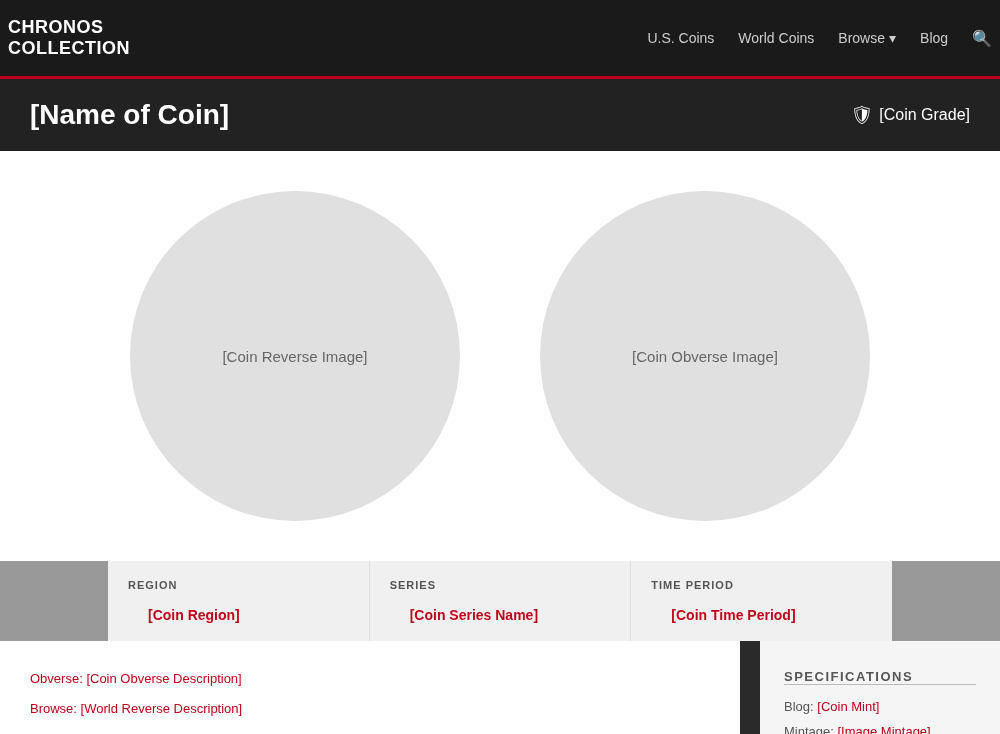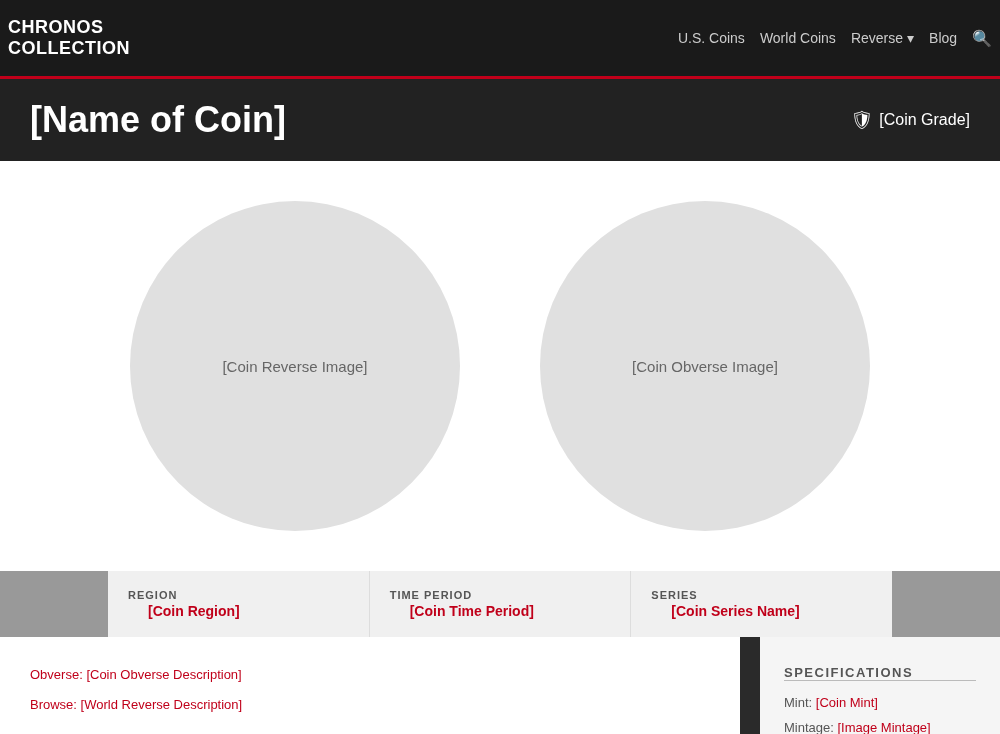--- a/index.html
+++ b/index.html
@@ -19,21 +19,21 @@
       color: #fff;
       font-size: 18px;
       font-weight: 900;
       line-height: 1.15;
       letter-spacing: 0.5px;
       text-transform: uppercase;
     }
     nav {
       display: flex;
       align-items: center;
-      gap: 15px;
+      gap: 24px;
     }
     nav a {
       color: #ccc;
       text-decoration: none;
       font-size: 14px;
       font-weight: 500;
     }
     .browse-btn {
       display: flex;
       align-items: center;
@@ -59,21 +59,21 @@
     
     .coin-title-bar {
       background: #222;
       display: flex;
       align-items: center;
       justify-content: space-between;
       padding: 20px 30px;
     }
     .coin-name {
       color: #fff;
-      font-size: 36px;
+      font-size: 28px;
       font-weight: 700;
     }
     .coin-grade {
       display: flex;
       align-items: center;
       gap: 6px;
       color: #fff;
       font-size: 16px;
     }
     .shield-icon {
@@ -123,21 +123,21 @@
     }
     .metadata-item:last-child {
       border-right: none;
     }
     .metadata-label {
       font-size: 11px;
       font-weight: 700;
       color: #555;
       letter-spacing: 1px;
       text-transform: uppercase;
-      margin-bottom: 2px;
+      margin-bottom: 16px;
     }
     .metadata-value {
       color: #c0001a;
       font-size: 14px;
       font-weight: 600;
       padding-left: 20px;
     }
     .metadata-right-spacer {
       width: 108px;
       background: #999;
@@ -210,21 +210,21 @@
 
 <header>
   <div class="logo">
     <span>CHRONOS</span><br>
     <span>COLLECTION</span>
   </div>
   <nav>
     <a href="#">U.S. Coins</a>
     <a href="#">World Coins</a>
     <div class="browse-btn">
-      <span>Reverse</span>
+      <span>Browse</span>
       <span>▾</span>
     </div>
     <a href="#">Blog</a>
     <button class="search-icon-btn">
       <span>🔍</span>
     </button>
   </nav>
 </header>
 <div class="red-line"></div>
 
@@ -246,26 +246,26 @@
 </div>
 
 <div class="metadata-row">
   <div class="metadata-left-spacer"></div>
   <div class="metadata-items">
     <div class="metadata-item">
       <div class="metadata-label">REGION</div>
       <div class="metadata-value">[Coin Region]</div>
     </div>
     <div class="metadata-item">
+      <div class="metadata-label">SERIES</div>
+      <div class="metadata-value">[Coin Series Name]</div>
+    </div>
+    <div class="metadata-item">
       <div class="metadata-label">TIME PERIOD</div>
       <div class="metadata-value">[Coin Time Period]</div>
-    </div>
-    <div class="metadata-item">
-      <div class="metadata-label">SERIES</div>
-      <div class="metadata-value">[Coin Series Name]</div>
     </div>
   </div>
   <div class="metadata-right-spacer"></div>
 </div>
 
 <div class="content-area">
   <div class="content-left">
     <div class="desc-line">
       <span>Obverse:</span>
       <span>[Coin Obverse Description]</span>
@@ -274,21 +274,21 @@
       <span>Browse:</span>
       <span>[World Reverse Description]</span>
     </div>
 
   </div>
   <div class="content-divider"></div>
   <div class="content-right">
     <div class="specs-title">SPECIFICATIONS</div>
     <hr class="specs-divider">
     <div class="spec-line">
-      <span>Mint:</span>
+      <span>Blog:</span>
       <span class="spec-value">[Coin Mint]</span>
     </div>
     <div class="spec-line">
       <span>Mintage:</span>
       <span class="spec-value">[Image Mintage]</span>
     </div>
     <div class="spec-line">
       <span>Composition:</span>
       <span class="spec-value">[Coin Metal Composition]</span>
     </div>

